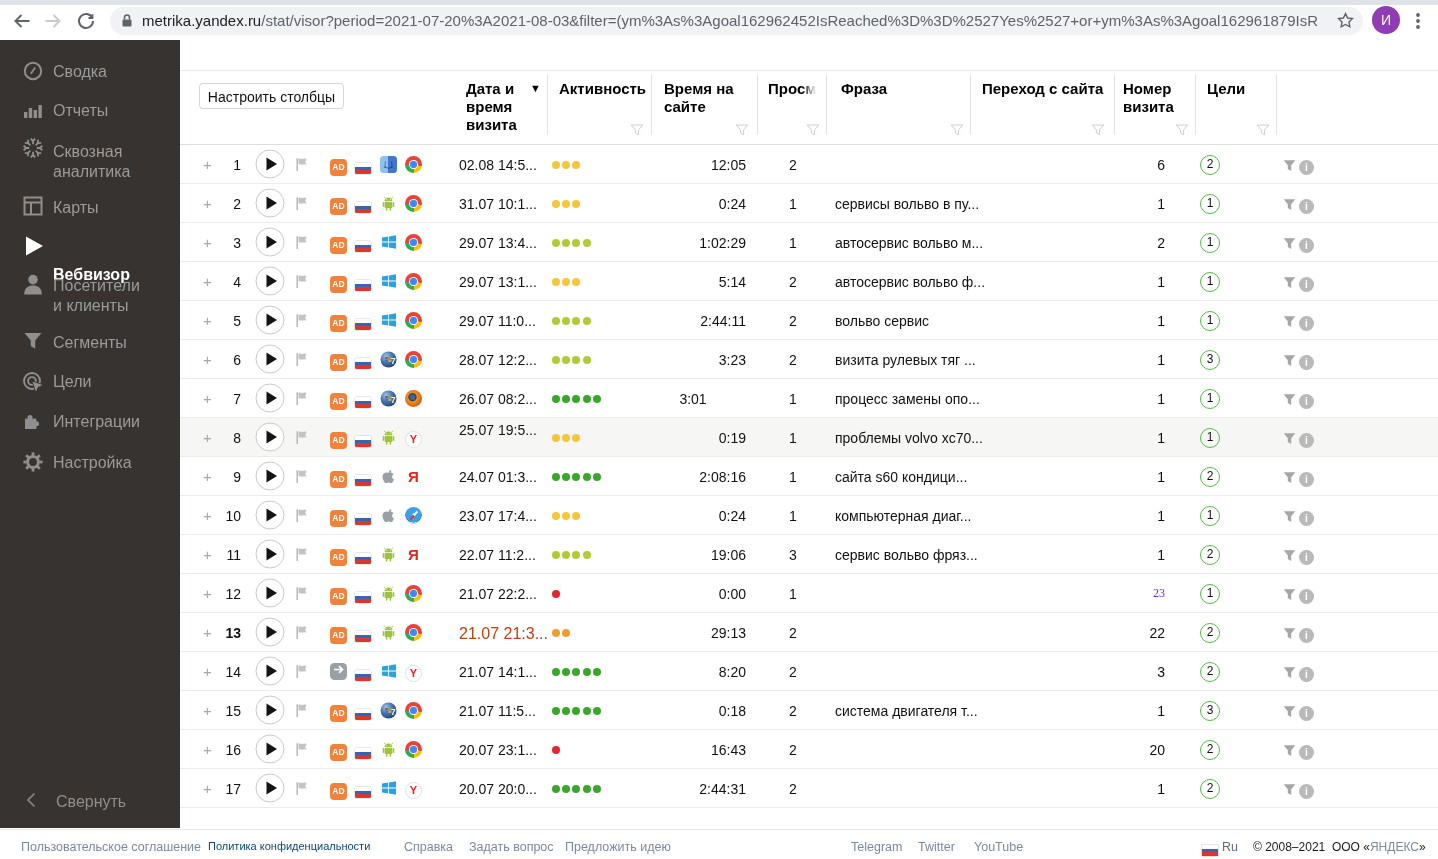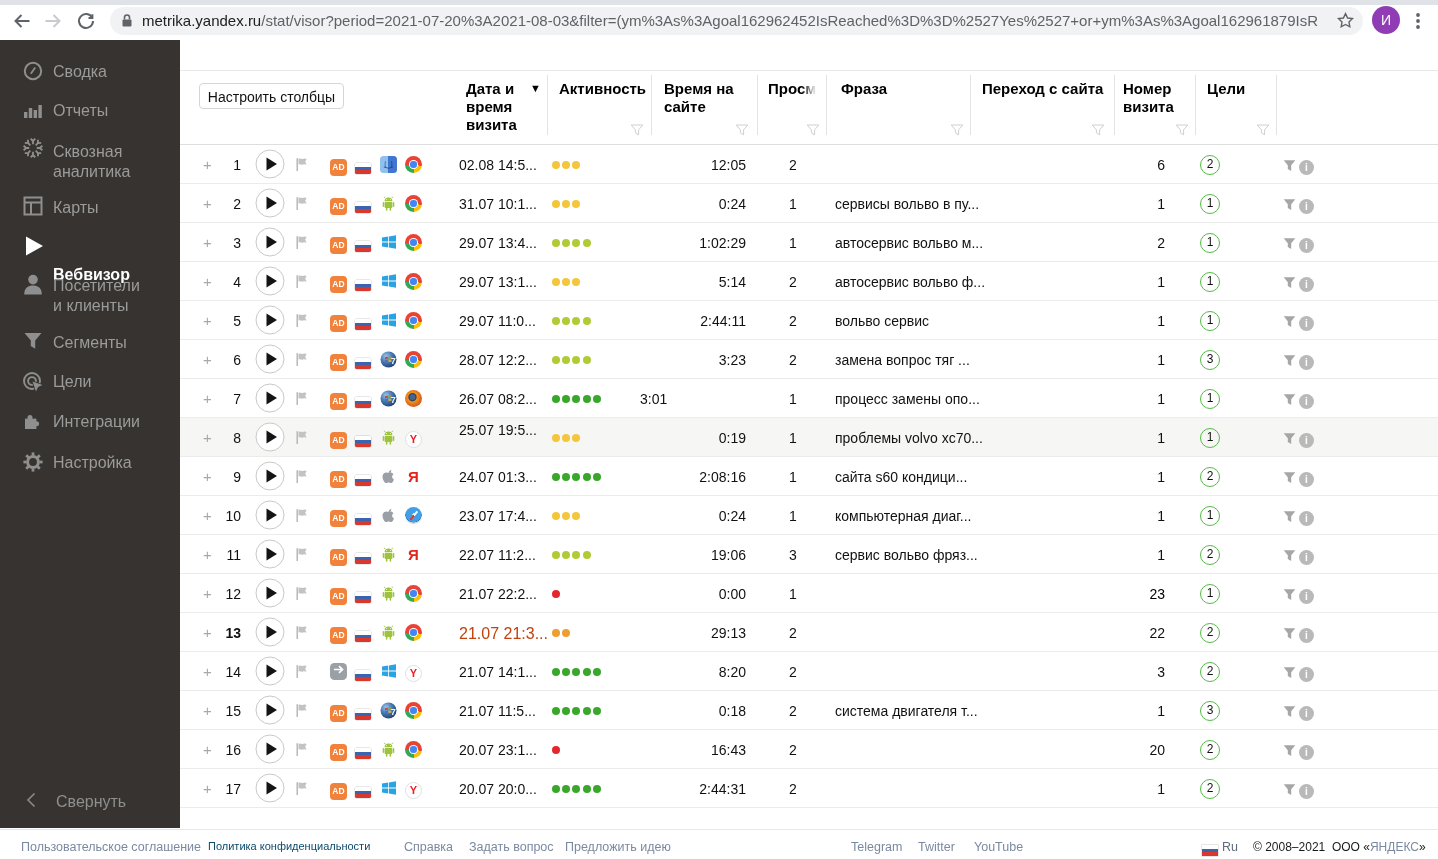--- a/index.html
+++ b/index.html
@@ -379,21 +379,21 @@
           <path d="M8.5 6 Q9.9 5.3 11.4 5.9 L11.4 8 Q9.9 7.4 8.5 8.2 Z" fill="#85ad36"></path>
           <path d="M5 9.2 Q6.4 8.4 7.9 9 L7.9 11.1 Q6.4 10.5 5 11.4 Z" fill="#3f77c4"></path>
           <path d="M8.5 9 Q9.9 8.3 11.4 8.9 L11.4 11 Q9.9 10.4 8.5 11.2 Z" fill="#e0ab3c"></path>
           <text x="10.8" y="13.4" font-size="9" font-weight="bold" fill="#eef3f8" font-family="Liberation Sans">7</text>
         </svg></div>
       <div style="position:absolute;left:225px;top:11px;height:17px;width:17px;text-align:center;"><span style="position:relative;display:inline-block;width:17px;height:17px;border-radius:50%;background:conic-gradient(#e94335 0 100deg,#fcbe08 100deg 180deg,#34a853 180deg 262deg,#e94335 262deg 360deg);"><span style="position:absolute;left:50%;top:50%;width:8.8px;height:8.8px;margin:-4.4px 0 0 -4.4px;border-radius:50%;background:#fff;"></span><span style="position:absolute;left:50%;top:50%;width:6.1px;height:6.1px;margin:-3.1px 0 0 -3.1px;border-radius:50%;background:#4286f5;"></span></span></div>
       <div style="position:absolute;left:279px;top:12px;font-size:14px;color:#111;white-space:nowrap;">28.07 12:2...</div>
       <div style="position:absolute;left:372px;top:15px;height:8px;line-height:8px;"><span style="display:inline-block;width:8px;height:8px;border-radius:50%;background:#b0cb36;margin-right:2.2px;"></span><span style="display:inline-block;width:8px;height:8px;border-radius:50%;background:#b0cb36;margin-right:2.2px;"></span><span style="display:inline-block;width:8px;height:8px;border-radius:50%;background:#b0cb36;margin-right:2.2px;"></span><span style="display:inline-block;width:8px;height:8px;border-radius:50%;background:#b0cb36;margin-right:2.2px;"></span></div>
       <div style="position:absolute;left:460px;top:12px;width:106px;text-align:right;font-size:14px;color:#111;">3:23</div>
       <div style="position:absolute;left:609px;top:12px;font-size:14px;color:#111;">2</div>
-      <div style="position:absolute;left:655px;top:12px;font-size:14px;color:#111;white-space:nowrap;">замена вопрос тяг ...</div>
+      <div style="position:absolute;left:655px;top:12px;font-size:14px;color:#111;white-space:nowrap;">визита рулевых тяг ...</div>
       <div style="position:absolute;left:920px;top:12px;width:65px;text-align:right;font-size:14px;color:#111;">1</div>
       <div style="position:absolute;left:1020px;top:9px;height:20px;"><span style="display:inline-block;box-sizing:border-box;width:20px;height:20px;border-radius:50%;border:1.2px solid #55bb47;font-size:12px;line-height:17.5px;text-align:center;color:#111;">3</span></div>
       <div style="position:absolute;left:1103px;top:13px;height:13px;"><svg width="13" height="13" viewBox="0 0 13 13" style="">
           <path d="M0.7 1.2 H12.3 L8.2 6.3 V12 L4.8 10 V6.3 Z" fill="#a6a6a6"></path>
         </svg></div>
       <div style="position:absolute;left:1119px;top:12px;height:15px;"><span style="display:inline-block;width:15px;height:15px;border-radius:50%;background:#b9b9b9;color:#fff;font-weight:bold;font-size:10px;line-height:15px;text-align:center;">i</span></div>
     </div>
 <div style="position:absolute;left:180px;top:379px;width:1258px;height:39px;border-bottom:1px solid #ececec;box-sizing:border-box;">
       <div style="position:absolute;left:23px;top:11px;color:#a8a8a8;font-size:15px;">+</div>
       <div style="position:absolute;left:35px;top:12px;width:26px;text-align:right;font-size:14px;color:#111;">7</div>
@@ -418,21 +418,21 @@
           <circle cx="8.5" cy="8.5" r="8" fill="url(#w7g)"></circle>
           <path d="M5 6.3 Q6.4 5.4 7.9 6 L7.9 8.1 Q6.4 7.5 5 8.4 Z" fill="#cf4631"></path>
           <path d="M8.5 6 Q9.9 5.3 11.4 5.9 L11.4 8 Q9.9 7.4 8.5 8.2 Z" fill="#85ad36"></path>
           <path d="M5 9.2 Q6.4 8.4 7.9 9 L7.9 11.1 Q6.4 10.5 5 11.4 Z" fill="#3f77c4"></path>
           <path d="M8.5 9 Q9.9 8.3 11.4 8.9 L11.4 11 Q9.9 10.4 8.5 11.2 Z" fill="#e0ab3c"></path>
           <text x="10.8" y="13.4" font-size="9" font-weight="bold" fill="#eef3f8" font-family="Liberation Sans">7</text>
         </svg></div>
       <div style="position:absolute;left:225px;top:11px;height:17px;width:17px;text-align:center;"><span style="display:inline-block;width:17px;height:17px;border-radius:50%;background:radial-gradient(circle at 44% 42%, #46648c 0 18%, #23405f 26%, #f0921e 34%, #e3701c 55%, #c24d10 82%, #a03c12 100%);"></span></div>
       <div style="position:absolute;left:279px;top:12px;font-size:14px;color:#111;white-space:nowrap;">26.07 08:2...</div>
       <div style="position:absolute;left:372px;top:15px;height:8px;line-height:8px;"><span style="display:inline-block;width:8px;height:8px;border-radius:50%;background:#38a72a;margin-right:2.2px;"></span><span style="display:inline-block;width:8px;height:8px;border-radius:50%;background:#38a72a;margin-right:2.2px;"></span><span style="display:inline-block;width:8px;height:8px;border-radius:50%;background:#38a72a;margin-right:2.2px;"></span><span style="display:inline-block;width:8px;height:8px;border-radius:50%;background:#38a72a;margin-right:2.2px;"></span><span style="display:inline-block;width:8px;height:8px;border-radius:50%;background:#38a72a;margin-right:2.2px;"></span></div>
-      <div style="position:absolute;left:460px;top:12px;width:106px;text-align:left;font-size:14px;color:#111;">3:01</div>
+      <div style="position:absolute;left:460px;top:12px;width:106px;text-align:center;font-size:14px;color:#111;">3:01</div>
       <div style="position:absolute;left:609px;top:12px;font-size:14px;color:#111;">1</div>
       <div style="position:absolute;left:655px;top:12px;font-size:14px;color:#111;white-space:nowrap;">процесс замены опо...</div>
       <div style="position:absolute;left:920px;top:12px;width:65px;text-align:right;font-size:14px;color:#111;">1</div>
       <div style="position:absolute;left:1020px;top:9px;height:20px;"><span style="display:inline-block;box-sizing:border-box;width:20px;height:20px;border-radius:50%;border:1.2px solid #55bb47;font-size:12px;line-height:17.5px;text-align:center;color:#111;">1</span></div>
       <div style="position:absolute;left:1103px;top:13px;height:13px;"><svg width="13" height="13" viewBox="0 0 13 13" style="">
           <path d="M0.7 1.2 H12.3 L8.2 6.3 V12 L4.8 10 V6.3 Z" fill="#a6a6a6"></path>
         </svg></div>
       <div style="position:absolute;left:1119px;top:12px;height:15px;"><span style="display:inline-block;width:15px;height:15px;border-radius:50%;background:#b9b9b9;color:#fff;font-weight:bold;font-size:10px;line-height:15px;text-align:center;">i</span></div>
     </div>
 <div style="position:absolute;left:180px;top:418px;width:1258px;height:39px;background:#f6f6f5;border-bottom:1px solid #ececec;box-sizing:border-box;">
@@ -591,21 +591,21 @@
           <rect x="2.7" y="6.9" width="1.5" height="5" rx="0.75" fill="#9ec43f"></rect>
           <rect x="12.8" y="6.9" width="1.5" height="5" rx="0.75" fill="#9ec43f"></rect>
           <rect x="5.9" y="12.4" width="1.5" height="3.4" rx="0.7" fill="#9ec43f"></rect>
           <rect x="9.6" y="12.4" width="1.5" height="3.4" rx="0.7" fill="#9ec43f"></rect>
         </svg></div>
       <div style="position:absolute;left:225px;top:11px;height:17px;width:17px;text-align:center;"><span style="position:relative;display:inline-block;width:17px;height:17px;border-radius:50%;background:conic-gradient(#e94335 0 100deg,#fcbe08 100deg 180deg,#34a853 180deg 262deg,#e94335 262deg 360deg);"><span style="position:absolute;left:50%;top:50%;width:8.8px;height:8.8px;margin:-4.4px 0 0 -4.4px;border-radius:50%;background:#fff;"></span><span style="position:absolute;left:50%;top:50%;width:6.1px;height:6.1px;margin:-3.1px 0 0 -3.1px;border-radius:50%;background:#4286f5;"></span></span></div>
       <div style="position:absolute;left:279px;top:12px;font-size:14px;color:#111;white-space:nowrap;">21.07 22:2...</div>
       <div style="position:absolute;left:372px;top:15px;height:8px;line-height:8px;"><span style="display:inline-block;width:8px;height:8px;border-radius:50%;background:#e5262c;margin-right:2.2px;"></span></div>
       <div style="position:absolute;left:460px;top:12px;width:106px;text-align:right;font-size:14px;color:#111;">0:00</div>
       <div style="position:absolute;left:609px;top:12px;font-size:14px;color:#111;">1</div>
-      <div style="position:absolute;left:920px;top:12px;width:65px;text-align:right;font-size:14px;color:#000000;">23</div>
+      <div style="position:absolute;left:920px;top:12px;width:65px;text-align:right;font-size:12px;color:#6d28d9;font-family:Liberation Serif, serif;">23</div>
       <div style="position:absolute;left:1020px;top:9px;height:20px;"><span style="display:inline-block;box-sizing:border-box;width:20px;height:20px;border-radius:50%;border:1.2px solid #55bb47;font-size:12px;line-height:17.5px;text-align:center;color:#111;">1</span></div>
       <div style="position:absolute;left:1103px;top:13px;height:13px;"><svg width="13" height="13" viewBox="0 0 13 13" style="">
           <path d="M0.7 1.2 H12.3 L8.2 6.3 V12 L4.8 10 V6.3 Z" fill="#a6a6a6"></path>
         </svg></div>
       <div style="position:absolute;left:1119px;top:12px;height:15px;"><span style="display:inline-block;width:15px;height:15px;border-radius:50%;background:#b9b9b9;color:#fff;font-weight:bold;font-size:10px;line-height:15px;text-align:center;">i</span></div>
     </div>
 <div style="position:absolute;left:180px;top:613px;width:1258px;height:39px;border-bottom:1px solid #ececec;box-sizing:border-box;">
       <div style="position:absolute;left:23px;top:11px;color:#a8a8a8;font-size:15px;">+</div>
       <div style="position:absolute;left:35px;top:12px;width:26px;text-align:right;font-size:14px;color:#111;font-weight:bold;">13</div>
       <div style="position:absolute;left:75px;top:4px;height:30px;"><svg width="30" height="30" viewBox="0 0 30 30" style="">

